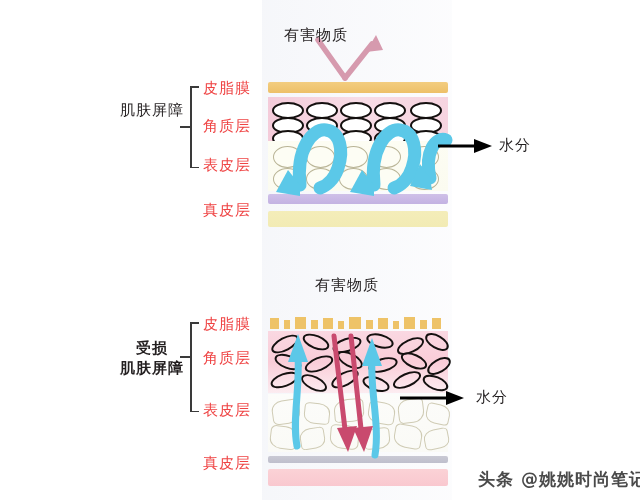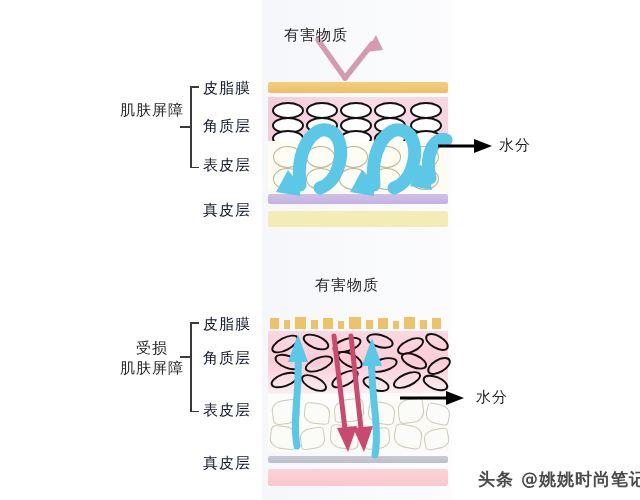--- a/index.html
+++ b/index.html
@@ -30,21 +30,21 @@
     font-size:15px;
     line-height:20px;
     color:#231f20;
     white-space:nowrap;
     letter-spacing:1px;
   }
   .layer-label{
     position:absolute;
     font-size:15px;
     line-height:17px;
-    color:#0f172a;
+    color:#ef4444;
     white-space:nowrap;
     letter-spacing:1px;
   }
 
   
   .bracket{position:absolute;}
   .bracket .vline{
     position:absolute;left:6px;top:0;width:1.5px;height:100%;
     background:#3a3a3a;
   }
@@ -239,21 +239,21 @@
     </svg>
 
     <div class="ann-text" style="left:284px;top:26px;">有害物质</div>
     <div class="ann-text" style="left:499px;top:136px;">水分</div>
   </div>
 
   <div class="panel" id="panel-damaged">
 
     <div class="column-wash" style="left:262px;top:0px;width:190px;height:250px;"></div>
 
-    <div class="group-label" style="left:104px;top:88px;width:96px;">
+    <div class="group-label" style="left:104px;top:88px;width:96px;font-weight:bold;">
       <div>受损</div>
       <div>肌肤屏障</div>
     </div>
 
     <div class="bracket" style="left:184px;top:72px;width:18px;height:90px;">
       <div class="vline"></div>
       <div class="tick" style="top:0px;"></div>
       <div class="tick" style="top:88.5px;"></div>
       <div class="stem" style="top:34px;"></div>
     </div>

